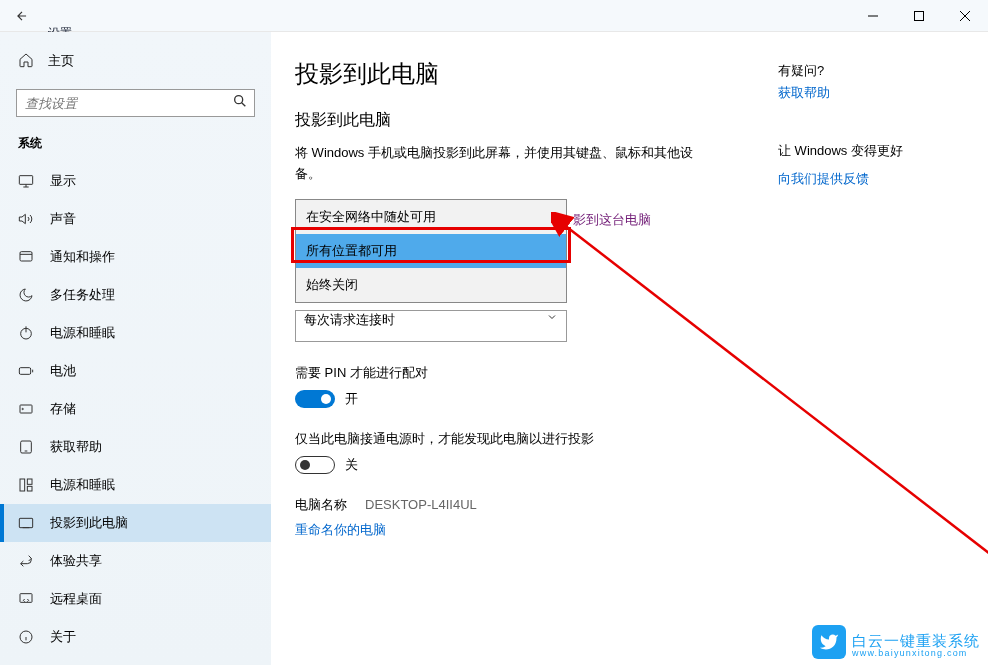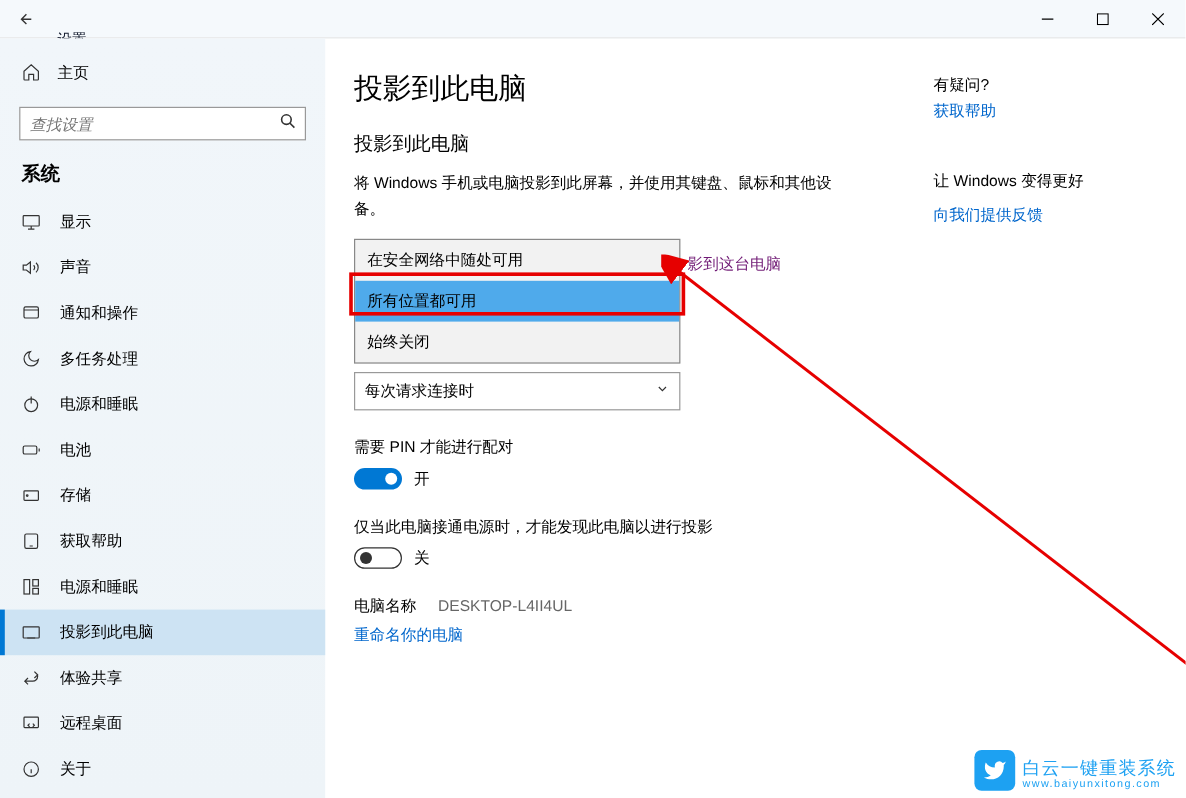--- a/index.html
+++ b/index.html
@@ -16,21 +16,21 @@
     
     .sidebar { width: 271px; background: linear-gradient(180deg, #f1f6fa 0%, #eef4f8 100%); padding-top: 14px; }
     .home-row { display: flex; align-items: flex-start; padding: 6px 18px 19px 18px; gap: 14px; }
     .home-icon { width: 16px; height: 16px; color: #333; }
     .home-text { font-size: 13px; color: #000; }
     
     .search-box { margin: 0 16px 18px 16px; height: 28px; border: 1px solid #999; background: #fff; display: flex; align-items: center; padding: 0 6px 0 8px; }
     .search-box input { flex: 1; border: none; outline: none; font-size: 13px; font-style: italic; color: #666; background: transparent; }
     .search-icon { color: #333; }
     
-    .section-label { font-size: 16px; font-weight: 600; padding: 0 18px 10px 18px; color: #000; }
+    .section-label { font-size: 12px; font-weight: 600; padding: 0 18px 10px 18px; color: #000; }
     
     .nav-item { display: flex; align-items: center; padding: 10px 18px; gap: 16px; color: #000; font-size: 13px; cursor: default; }
     .nav-item.active { background: #cde3f3; border-left: 4px solid #0078d4; padding-left: 14px; }
     .nav-icon { width: 16px; height: 16px; display: flex; align-items: center; justify-content: center; color: #333; }
     
     .main { flex: 1; display: flex; padding: 26px 40px 0 24px; position: relative; }
     .content-col { flex: 1; max-width: 440px; }
     .side-col { width: 170px; margin-left: 60px; padding-top: 4px; }
     
     .page-title { font-size: 24px; font-weight: 400; margin-bottom: 20px; color: #000; }
@@ -41,21 +41,21 @@
     .dropdown-list { position: absolute; top: -38px; left: 0; width: 272px; background: #f2f2f2; border: 1px solid #888; z-index: 10; }
     .dropdown-item { padding: 8px 10px; font-size: 13px; color: #000; }
     .dropdown-item.selected { background: #4faaeb; color: #000; }
     
     .highlight-box { position: absolute; border: 3px solid #e60000; pointer-events: none; z-index: 15; }
     
     .ghost-text { font-size: 13px; color: #701a75; position: absolute; }
     
     .faded-label { font-size: 12px; color: #888; margin-top: 66px; margin-bottom: 6px; }
     
-    .combo { width: 272px; height: 32px; border: 1px solid #999; background: #fff; display: flex; align-items: center; padding: 0 8px; font-size: 13px; justify-content: space-between; margin-bottom: 22px; }
+    .combo { width: 272px; height: 32px; border: 1px solid #999; background: #fff; display: flex; align-items: flex-start; padding: 0 8px; font-size: 13px; justify-content: space-between; margin-bottom: 22px; }
     .combo-chevron { color: #333; }
     
     .field-label { font-size: 13px; color: #000; margin-bottom: 8px; }
     .toggle-row { display: flex; align-items: center; gap: 10px; margin-bottom: 22px; }
     .toggle { width: 40px; height: 18px; border-radius: 9px; position: relative; }
     .toggle.on { background: #0078d4; }
     .toggle.off { background: #fff; border: 1px solid #333; }
     .toggle-knob { width: 10px; height: 10px; border-radius: 50%; position: absolute; top: 50%; transform: translateY(-50%); }
     .toggle.on .toggle-knob { background: #fff; right: 4px; }
     .toggle.off .toggle-knob { background: #333; left: 4px; }

